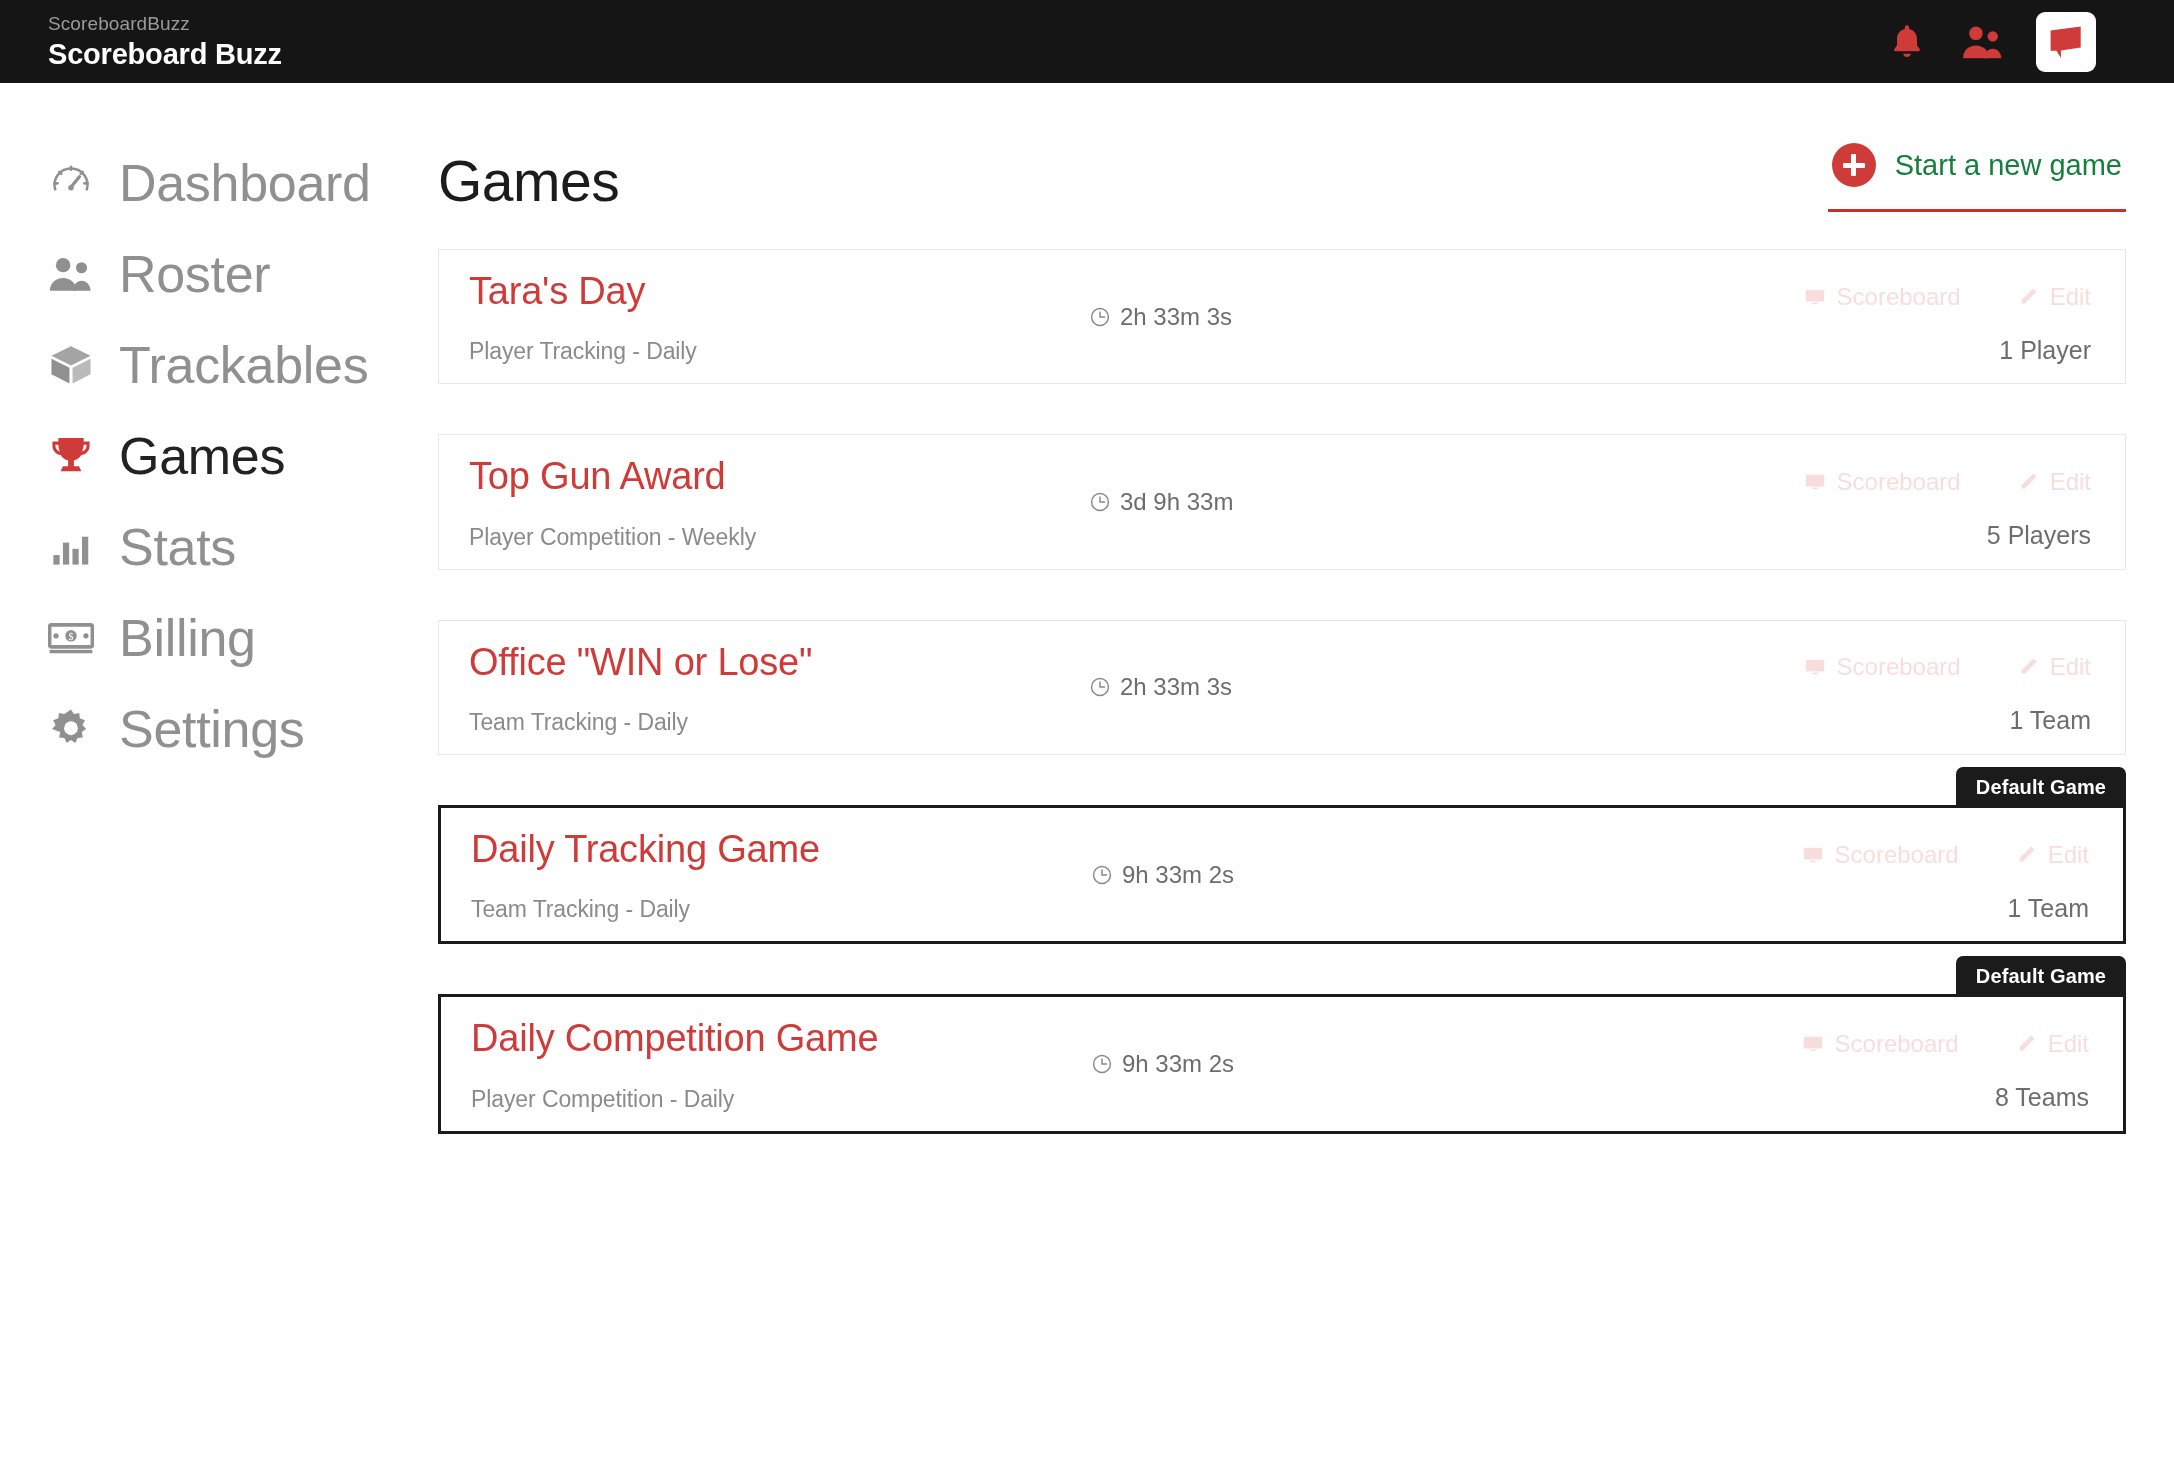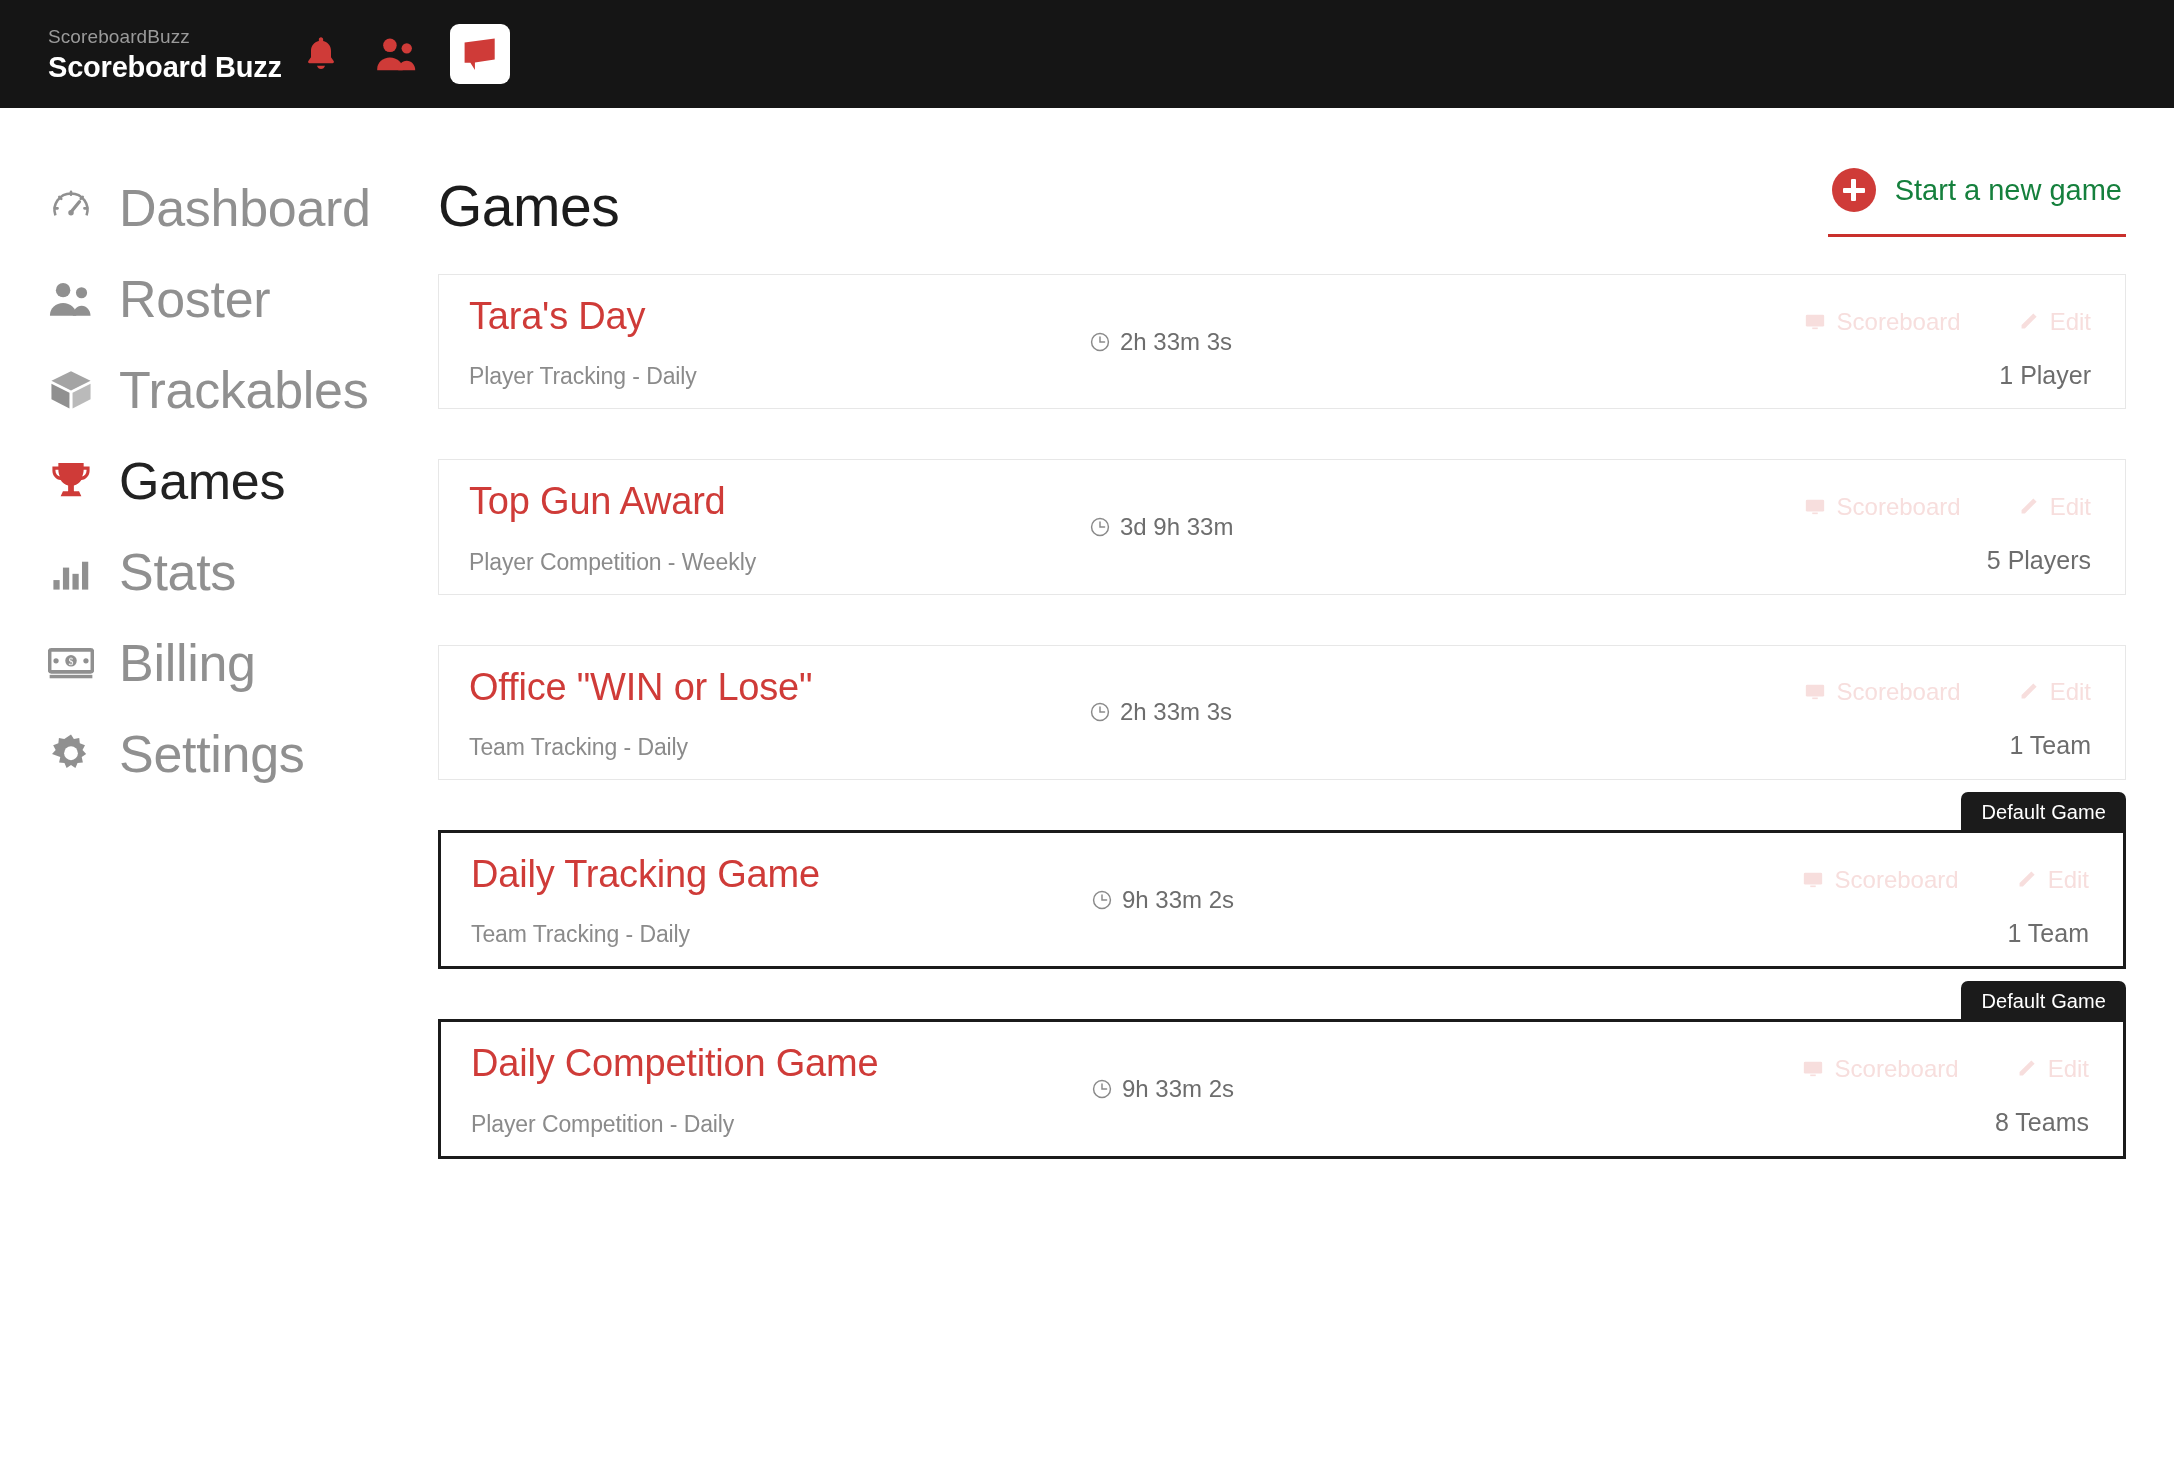--- a/index.html
+++ b/index.html
@@ -8,24 +8,25 @@
     width: 2174px;
     height: 1464px;
     background: #ffffff;
     font-family: "Liberation Sans", sans-serif;
     overflow: hidden;
   }
 
   
   .topbar {
     position: relative;
-    height: 108px;
+    height: 83px;
     background: #151515;
     display: flex;
     align-items: center;
+    justify-content: space-between;
     padding: 0 78px 0 48px;
     gap: 16px;
   }
   .brand { display: flex; flex-direction: column; justify-content: center; line-height: 1; }
   .brand-sub {
     font-size: 19px;
     color: #9a9a9a;
     font-weight: 400;
     letter-spacing: .1px;
     margin-bottom: 7px;
@@ -138,21 +139,21 @@
   .game-wrap { position: relative; margin-bottom: 50px; }
   .game-wrap.with-badge { margin-top: 36px; }
 
   .default-badge {
     position: absolute;
     top: -38px;
     right: 0;
     background: #1b1b1b;
     color: #ffffff;
     font-size: 20px;
-    font-weight: 400;
+    font-weight: 700;
     padding: 9px 20px 9px 20px;
     border-radius: 7px 7px 0 0;
     letter-spacing: .1px;
     line-height: 1.1;
   }
 
   .game-card {
     border: 1px solid #e7e7e7;
     background: #ffffff;
     position: relative;

